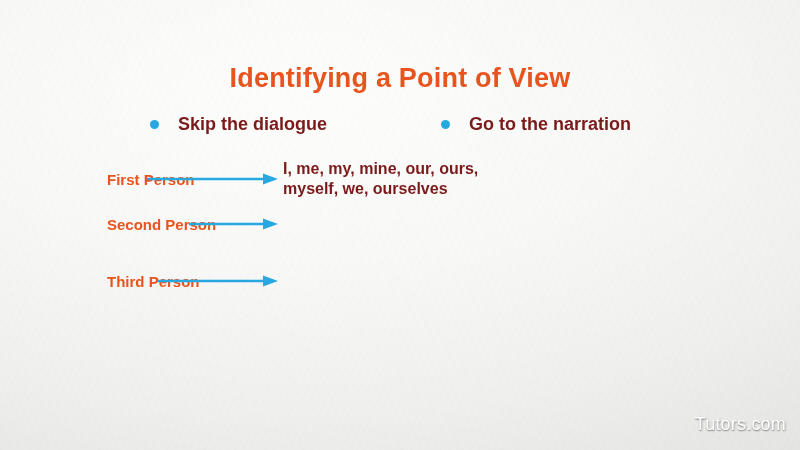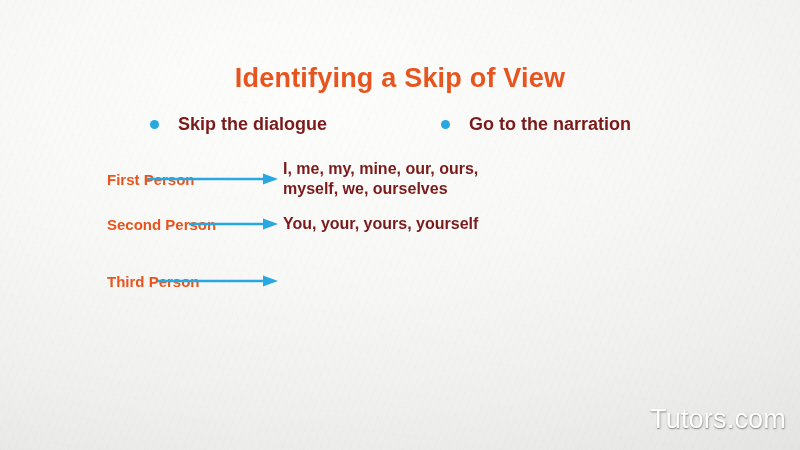--- a/index.html
+++ b/index.html
@@ -137,36 +137,36 @@
   }
 
   #row-1 { height: 48px; }
   #row-2 { height: 42px; }
   #row-3 { height: 72px; }
 
   #footer-logo {
     position: absolute;
     right: 14px;
     bottom: 15px;
-    font-size: 27px;
+    font-size: 18px;
     color: #ffffff;
     text-shadow:
       0 1px 1px rgba(120,120,120,.65),
       1px 1px 2px rgba(110,110,110,.45);
     letter-spacing: .2px;
   }
 </style>
 </head>
 <body>
 
 <div id="slide">
 
   <div id="texture"></div>
 
-  <div id="title">Identifying a Skip of View</div>
+  <div id="title">Identifying a Point of View</div>
 
   <div id="bullet-row">
 
     <div class="bullet-item first">
       <span class="bullet-dot"></span>
       <span class="bullet-text">Skip the dialogue</span>
     </div>
 
     <div class="bullet-item second">
       <span class="bullet-dot"></span>
@@ -190,21 +190,20 @@
     </div>
 
     <div class="row" id="row-2">
       <div class="row-label-cell">
         <span class="row-label">Second Person</span>
         <svg class="arrow" width="89" height="12" viewBox="0 0 89 12">
           <line x1="0" y1="6" x2="77" y2="6" stroke="#27a8e0" stroke-width="2.4"></line>
           <path d="M74 0.6 L89 6 L74 11.4 Z" fill="#27a8e0"></path>
         </svg>
       </div>
-      <div class="row-words">You, your, yours, yourself</div>
     </div>
 
     <div class="row" id="row-3">
       <div class="row-label-cell">
         <span class="row-label">Third Person</span>
         <svg class="arrow" width="120" height="12" viewBox="0 0 120 12">
           <line x1="0" y1="6" x2="108" y2="6" stroke="#27a8e0" stroke-width="2.4"></line>
           <path d="M105 0.6 L120 6 L105 11.4 Z" fill="#27a8e0"></path>
         </svg>
       </div>

